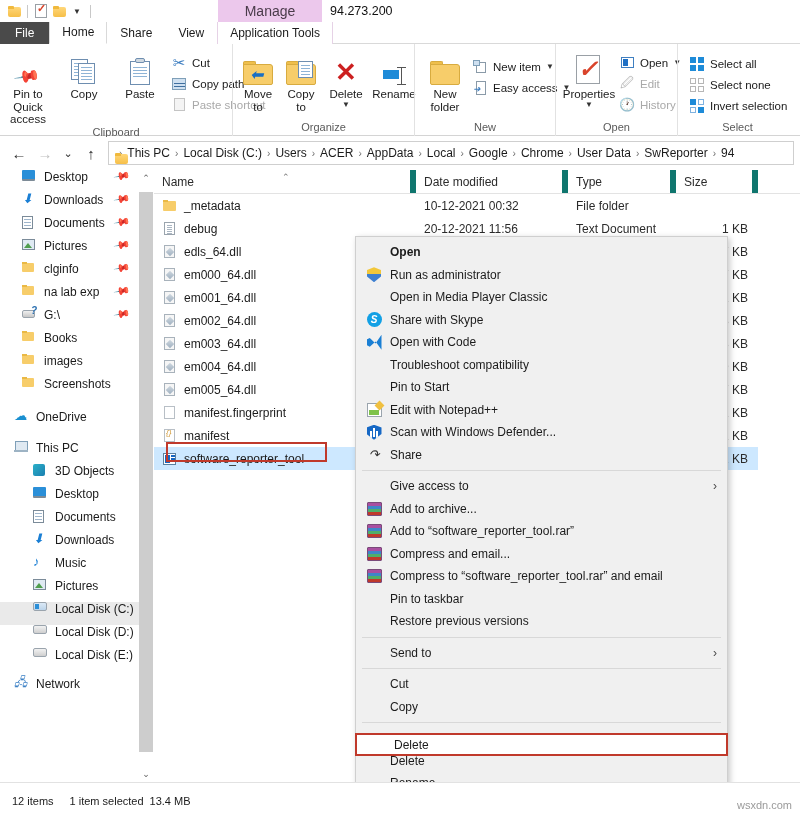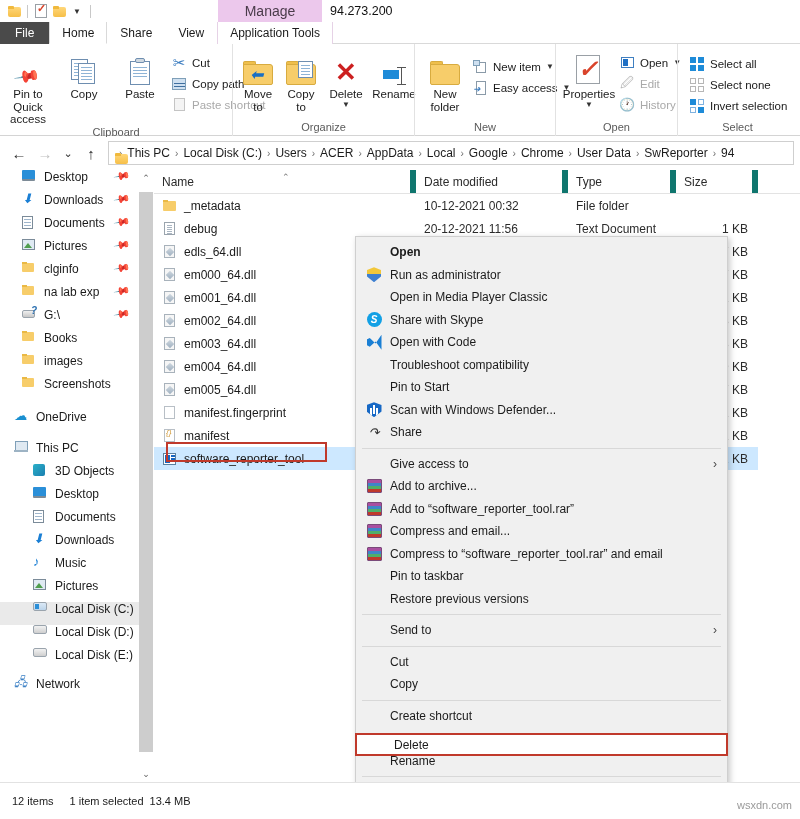--- a/index.html
+++ b/index.html
@@ -45,21 +45,21 @@
     display: flex; align-items: center; justify-content: center;
   }
   .win-title {
     position: absolute; left: 330px; top: 0; height: 22px;
     display: flex; align-items: center; font-size: 12.5px; color: #111;
   }
 
   
   .tabstrip {
     position: absolute; top: 22px; left: 0; width: 800px; height: 22px;
-    background: #ffffff; display: flex; align-items: flex-start;
+    background: #ffffff; display: flex; align-items: center;
     border-bottom: 1px solid #d9d9d9;
   }
   .tab {
     padding: 0 12px; display: flex; align-items: center; justify-content: center;
     font-size: 12px; color: #1b1b1b; background: #fff;
     border-left: 1px solid transparent; border-right: 1px solid transparent;
     height: 22px; cursor: default;
   }
   .tab.file { background: #4a4a4a; color: #fff; padding: 0 14px; }
   .tab.active { background: #fff; border-color: #d9d9d9; border-bottom: 1px solid #fff; position: relative; z-index: 2;}
@@ -923,20 +923,26 @@
     <div class="mi">
       <span class="mi-ico"></span>
       <span class="mi-label">Troubleshoot compatibility</span>
     </div>
     <div class="mi">
       <span class="mi-ico"></span>
       <span class="mi-label">Pin to Start</span>
     </div>
     <div class="mi">
       <span class="mi-ico">
+          <i class="mio-npp"></i>
+        </span>
+      <span class="mi-label">Edit with Notepad++</span>
+    </div>
+    <div class="mi">
+      <span class="mi-ico">
           <i class="mio-def"></i>
         </span>
       <span class="mi-label">Scan with Windows Defender...</span>
     </div>
     <div class="mi">
       <span class="mi-ico">
           <i class="mio-share">↷</i>
         </span>
       <span class="mi-label">Share</span>
     </div>

